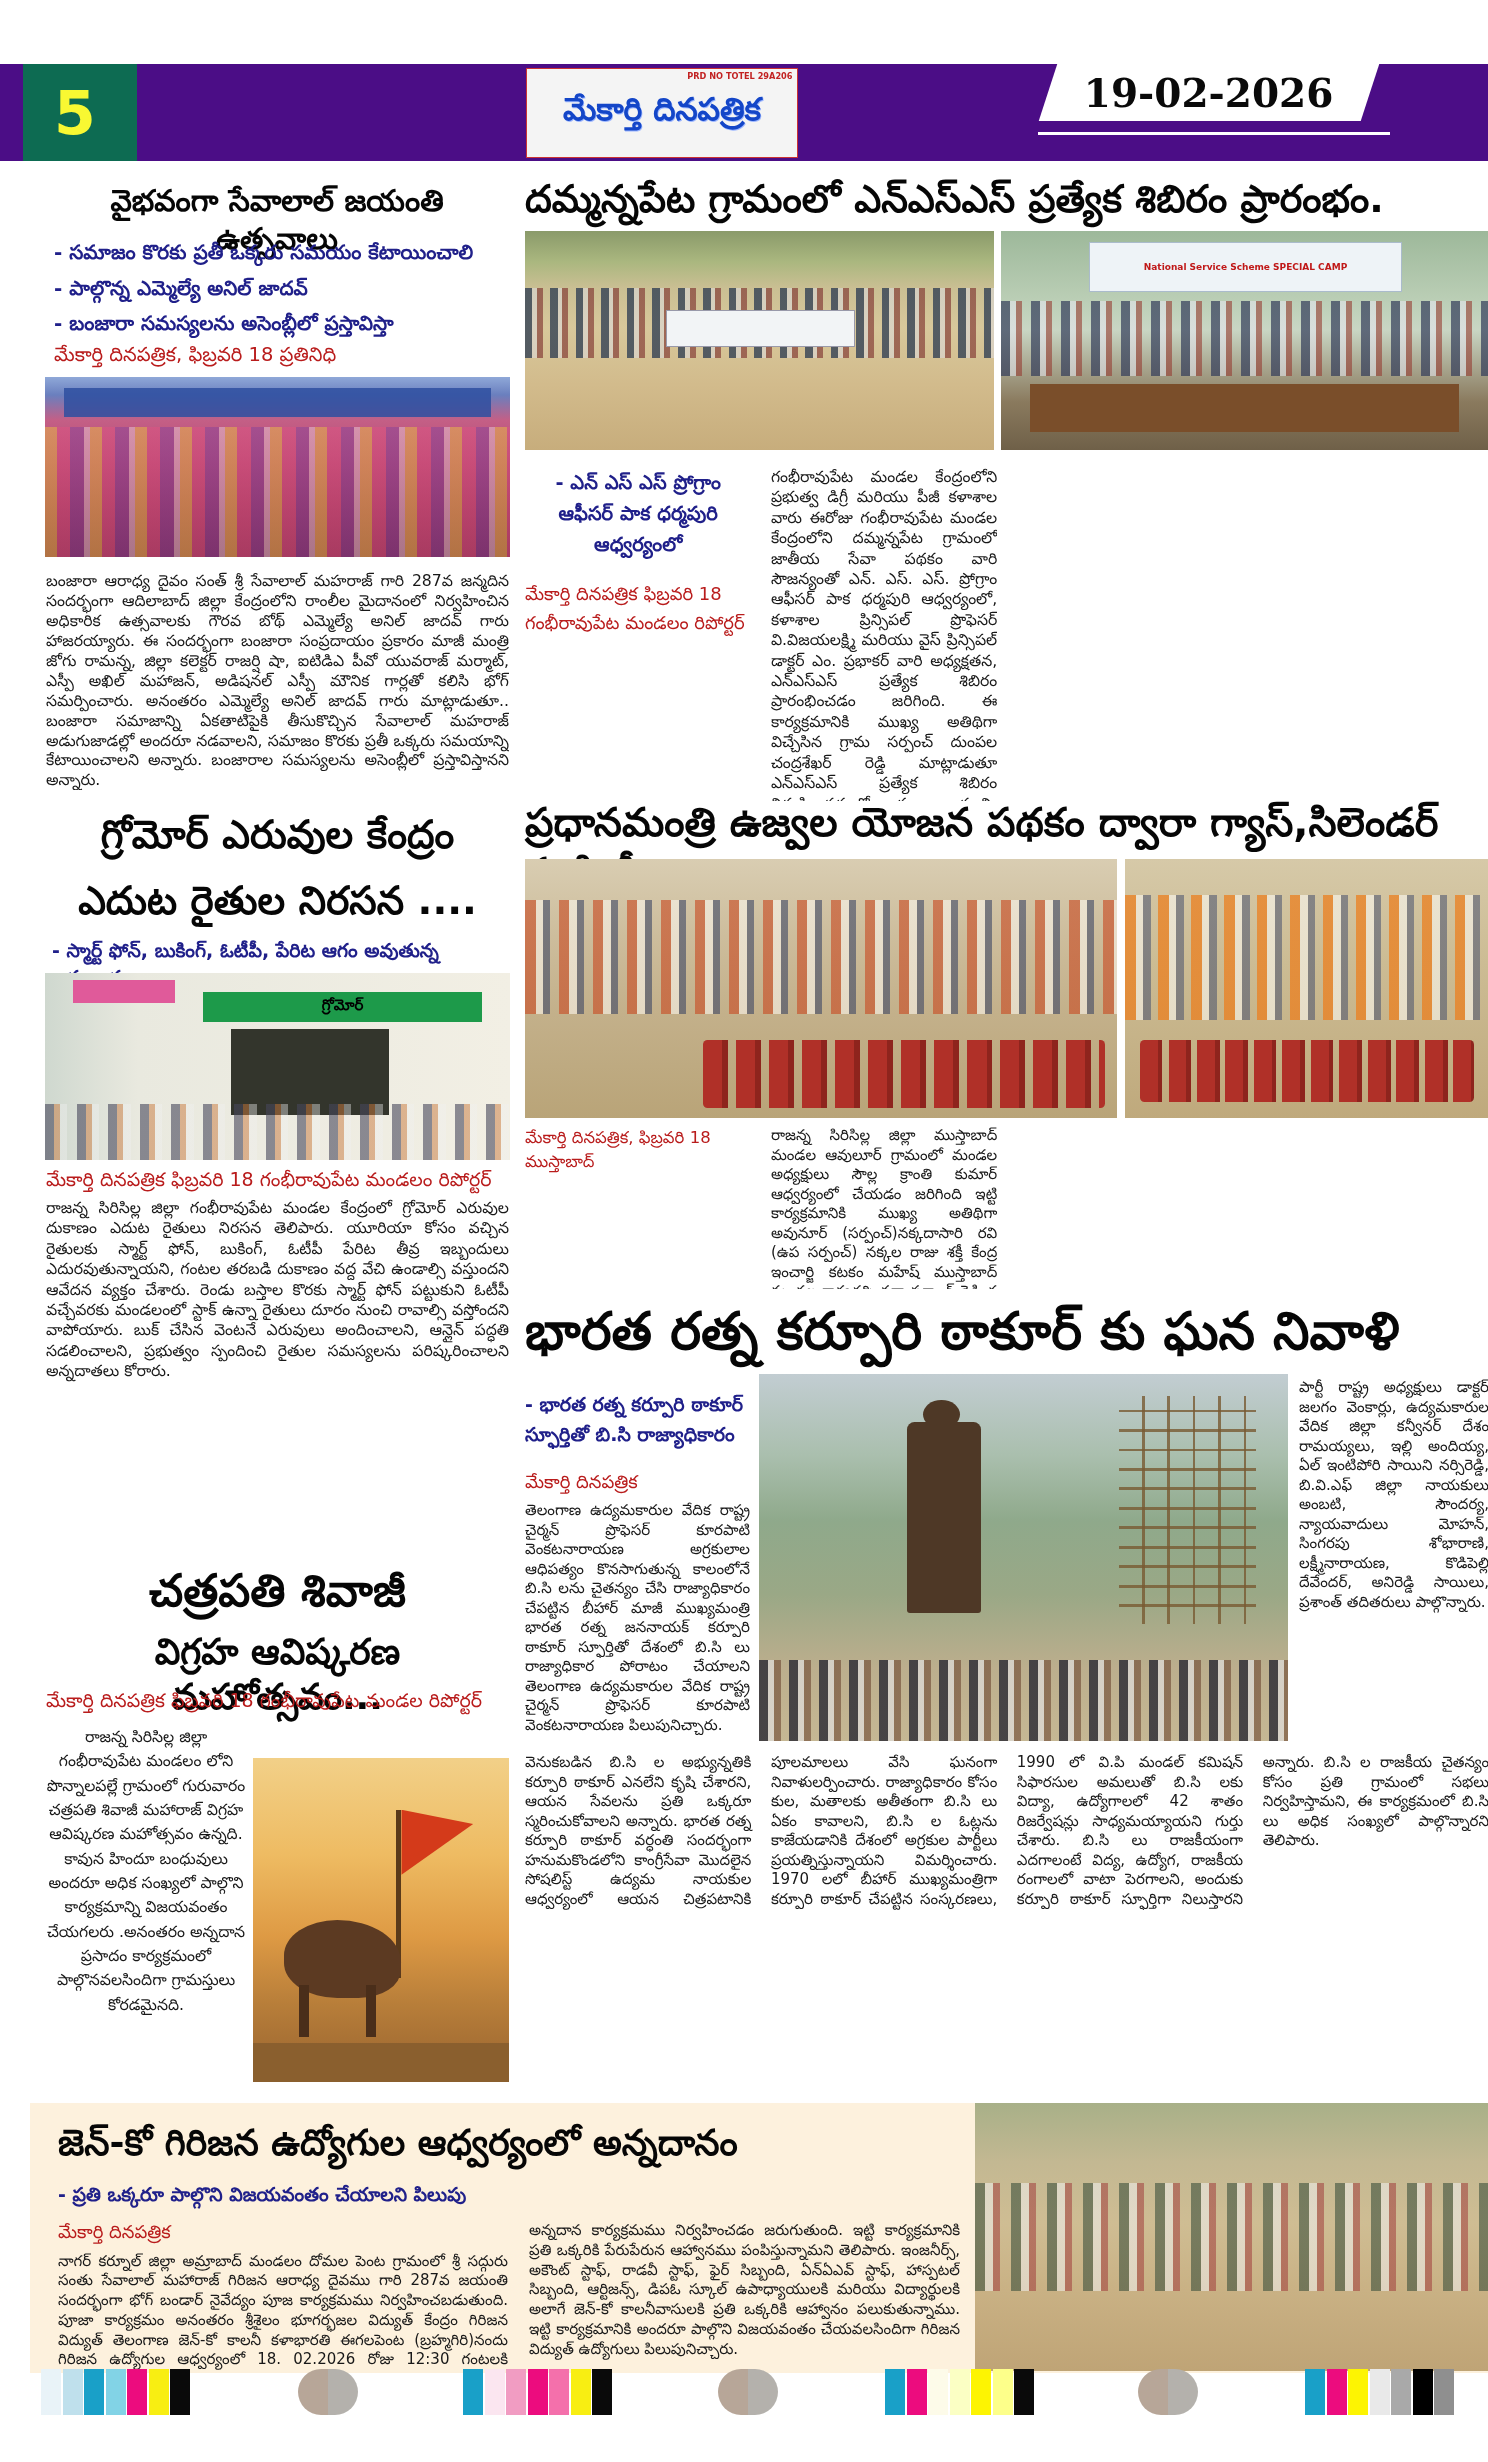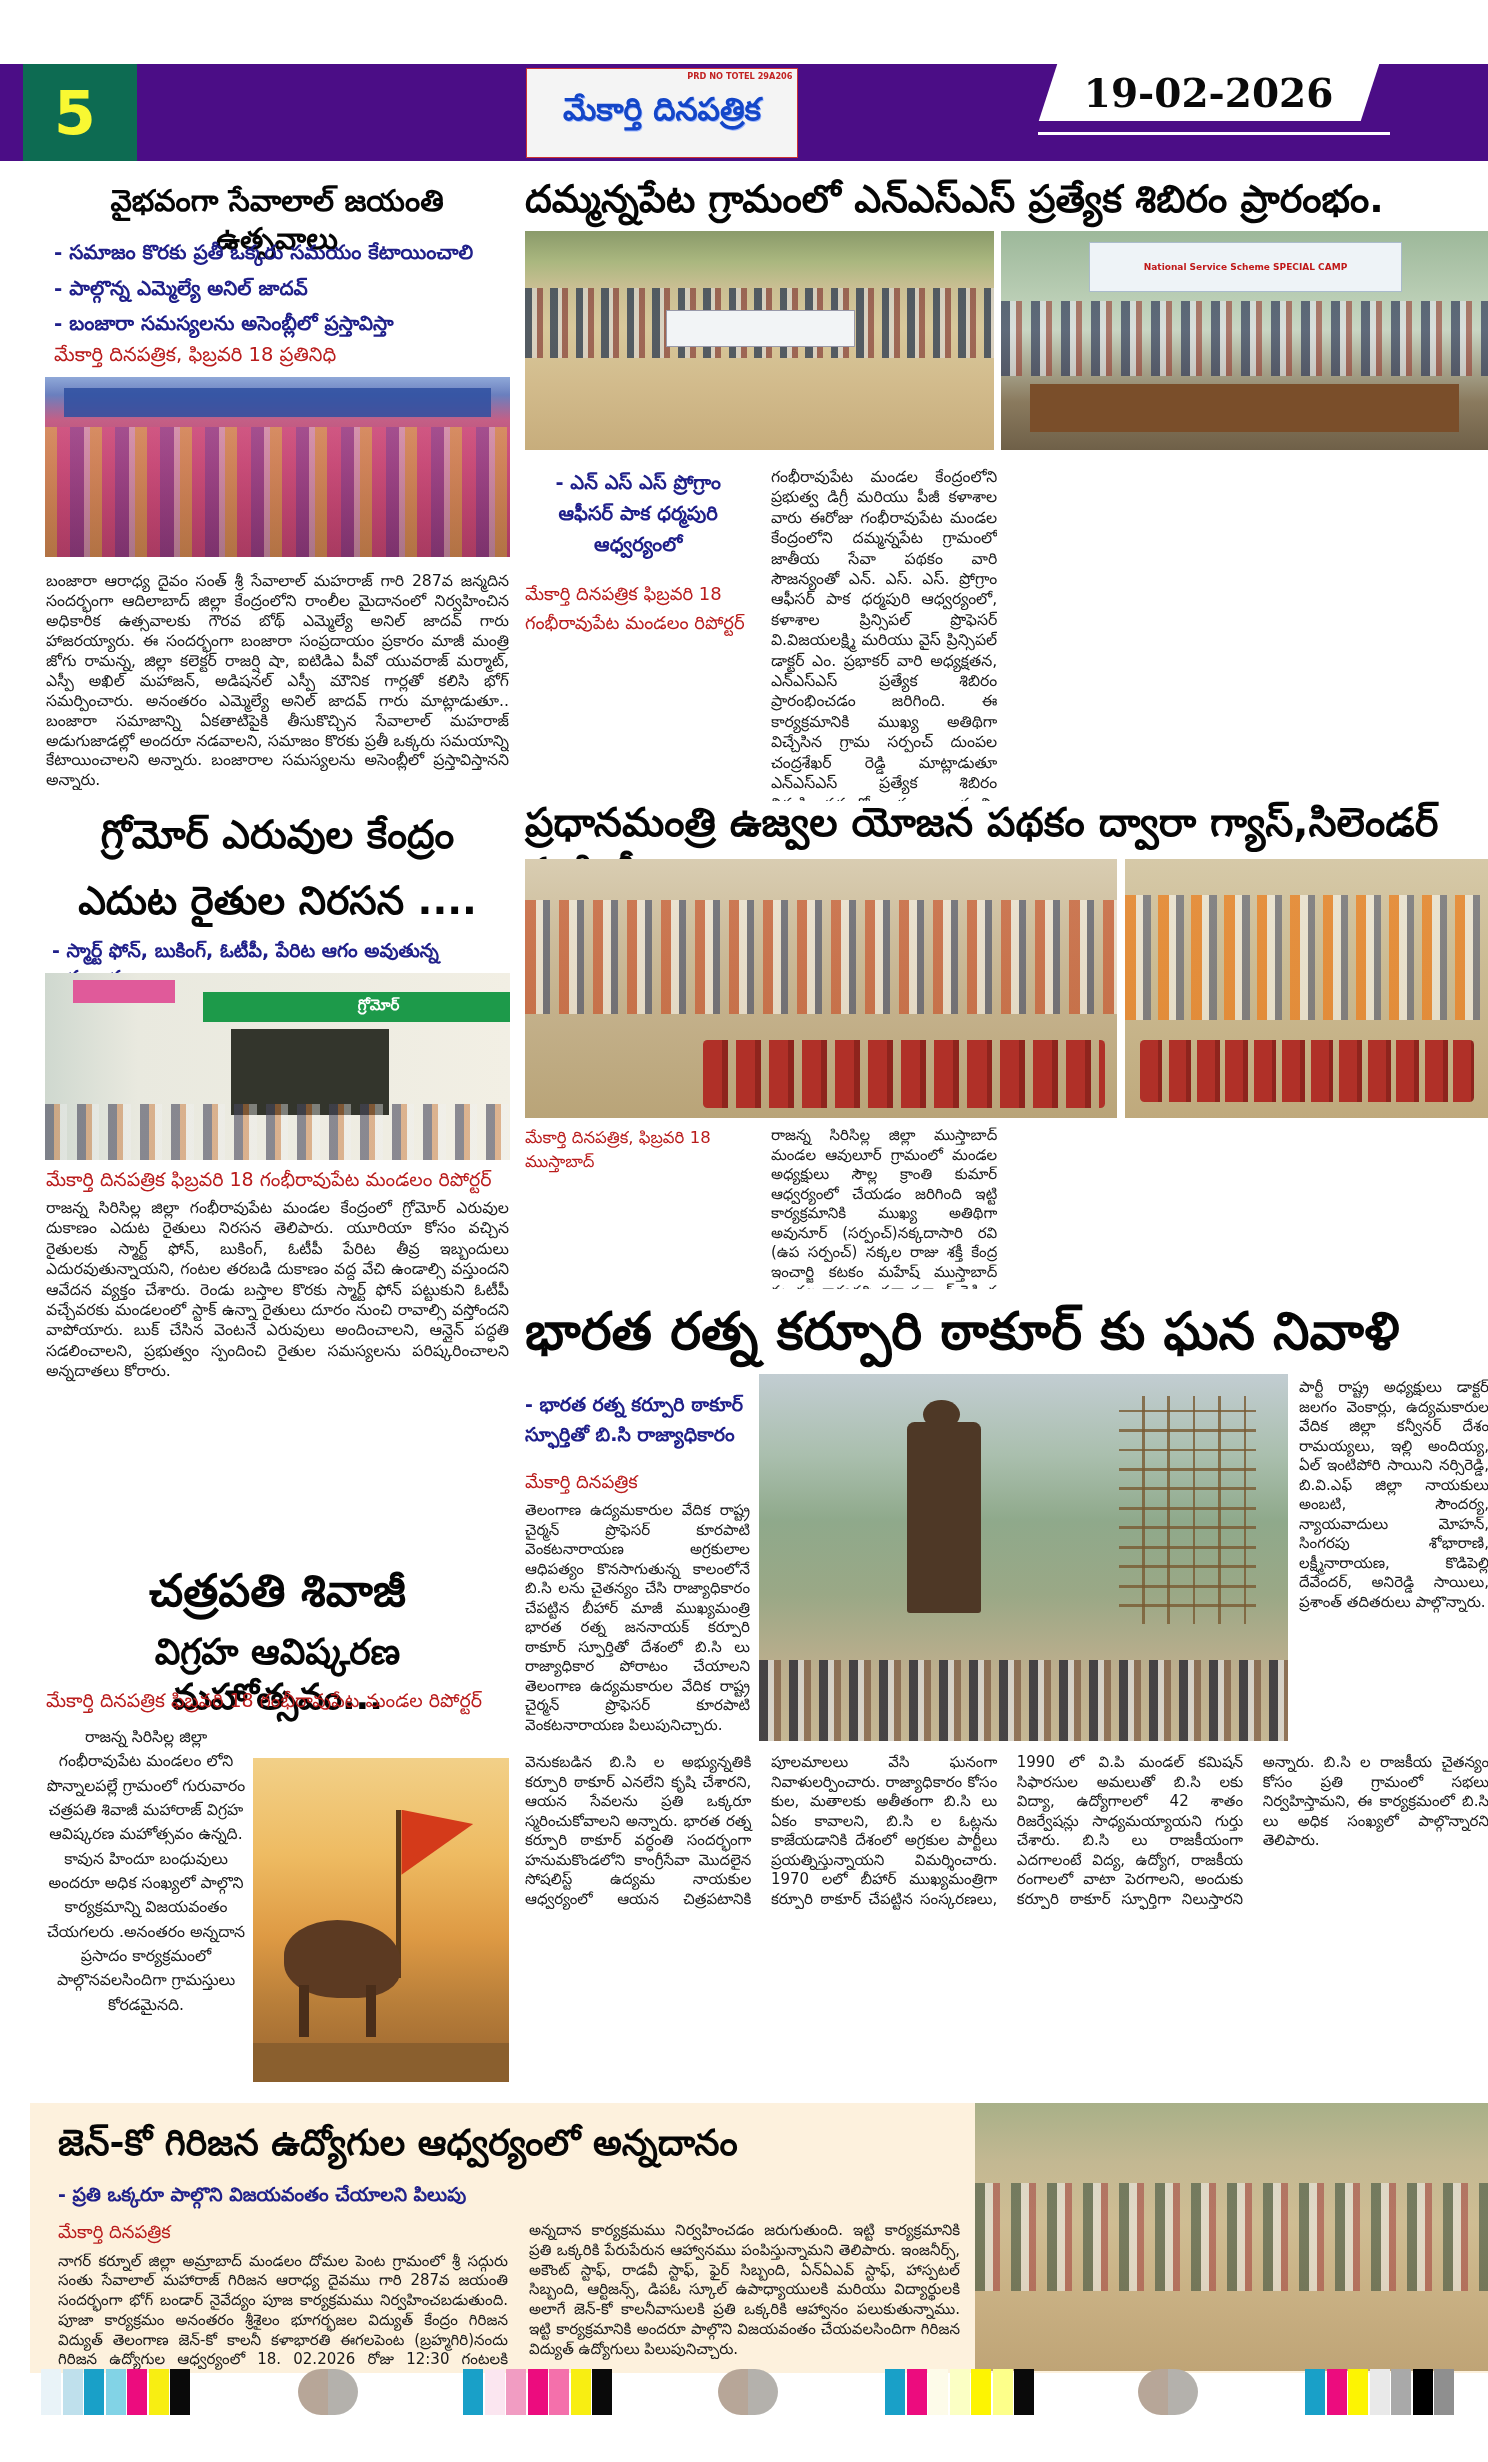--- a/index.html
+++ b/index.html
@@ -88,21 +88,21 @@
     <div class="bodytext" style="font-size:15.7px;line-height:1.3;">గంభీరావుపేట మండల కేంద్రంలోని ప్రభుత్వ డిగ్రీ మరియు పీజీ కళాశాల వారు ఈరోజు గంభీరావుపేట మండల కేంద్రంలోని దమ్మన్నపేట గ్రామంలో జాతీయ సేవా పథకం వారి సౌజన్యంతో ఎన్. ఎస్. ఎస్. ప్రోగ్రాం ఆఫీసర్ పాక ధర్మపురి ఆధ్వర్యంలో, కళాశాల ప్రిన్సిపల్ ప్రొఫెసర్ వి.విజయలక్ష్మి మరియు వైస్ ప్రిన్సిపల్ డాక్టర్ ఎం. ప్రభాకర్ వారి అధ్యక్షతన, ఎన్ఎస్ఎస్ ప్రత్యేక శిబిరం ప్రారంభించడం జరిగింది. ఈ కార్యక్రమానికి ముఖ్య అతిథిగా విచ్చేసిన గ్రామ సర్పంచ్ దుంపల చంద్రశేఖర్ రెడ్డి మాట్లాడుతూ ఎన్ఎస్ఎస్ ప్రత్యేక శిబిరం నిర్వహించడంలో మా గ్రామాన్ని ఎంచుకున్నందుకు ధన్యవాదాలు తెలిపి, శిబిరానికి ఎటువంటి ఇబ్బందులు లేకుండా సౌకర్యాలు కల్పిస్తామని అన్నారు. ఈ శిబిరాన్ని ఉద్దేశించి మాట్లాడుతూ, ఈ ప్రత్యేక శిబిరంలో ప్రతి ఎన్ఎస్ఎస్ వాలంటీర్ సామాజిక సేవలో మమేకమై, సేవా దృక్పథంతో ప్రజలకు సేవ చేయాలని, మానవసేవయే మాధవసేవ అని గుర్తించి ప్రతి ఒక్కరు క్రమశిక్షణతో ఈ శిబిరాన్ని విజయవంతం చేయాలని కోరారు. ఎన్ఎస్ఎస్ పీవో పాక ధర్మపురి మాట్లాడుతూ దమ్మన్నపేట గ్రామం లో ఎన్ఎస్ఎస్ ప్రత్యేకశిబిరం ఏర్పాటు కు సహకరించినందుకు సంతోషం వ్యక్తం చేస్తు ఈ శిబిరాన్ని విజయవంతం చేయుటలో ప్రతి ఎన్ఎస్ఎస్ వాలంటీర్ కృషి చేయాలన్నారు. ప్రారంభ కార్యక్రమానంతరం ప్లాస్టిక్ నిర్మూలన పై ర్యాలీ తీశారు. ఎన్ ఎస్ ఎస్ ప్రత్యేక శిబిర ప్రారంభ సందర్భంగా ఉపసర్పంచ్ అమిద్ ఫాషా, గ్రామ కార్యదర్శి చంద్రశేఖర్, వార్డ్ మెంబర్లు, కళాశాల ఐక్య సి కోఆర్డినేటర్ డాక్టర్ వై. ఆంజనేయులు, టాస్క్ కోఆర్డినేటర్ జే.శ్రావణ్ కుమార్, స్కాలర్షిప్ కోఆర్డినేటర్ ఎన్. ఆదివిష్ణు, డాక్టర్ కె.వి.భిక్షమయ్య, మనోహర్, శ్రీనివాస్, జగన్నాథం, మహేష్, దీపికా, భార్గవి, రమ్య, రవీందర్ తదితర అధ్యాపక అధ్యాపకేతర బృందం, ఎన్ఎస్ఎస్ వాలంటీర్లు పాల్గొని కార్యక్రమాన్ని విజయవంతం చేశారు.</div>
   </div>
 
   <div class="abs headline center" style="left:45px;top:811px;width:465px;font-size:39px;">గ్రోమోర్ ఎరువుల కేంద్రం</div>
   <div class="abs headline center" style="left:45px;top:877px;width:465px;font-size:39px;">ఎదుట రైతుల నిరసన ....</div>
   <div class="abs bullets" style="left:52px;top:939px;width:457px;font-size:19px;">- స్మార్ట్ ఫోన్, బుకింగ్, ఓటీపీ, పేరిట ఆగం అవుతున్న అన్నదాతలు...</div>
   <div class="photo" style="left:45px;top:973px;width:465px;height:187px;
        background:linear-gradient(90deg,#cfd8cf 0%,#e9e9df 20%,#f2efe4 100%);">
     <div style="top:4%;left:6%;width:22%;height:12%;background:#e05a9a;"></div>
     <div style="top:10%;left:34%;width:60%;height:16%;background:#1d9a4a;display:flex;align-items:center;
-         justify-content:center;color:#ffffff;font-weight:700;font-size:15px;padding-left:36px;">గ్రోమోర్</div>
+         justify-content:center;color:#000000;font-weight:700;font-size:15px;">గ్రోమోర్</div>
     <div style="top:30%;left:40%;width:34%;height:46%;background:#33352c;"></div>
     <div style="bottom:0;left:0;right:0;height:30%;
          background:repeating-linear-gradient(90deg,rgba(70,70,90,.6) 0 9px,rgba(200,120,60,.5) 9px 15px,rgba(240,240,240,.4) 15px 22.5px,rgba(0,0,0,0) 22.5px 31.5px);"></div>
   </div>
   <div class="abs byline" style="left:46px;top:1168px;font-size:19px;">మేకార్తి దినపత్రిక ఫిబ్రవరి 18 గంభీరావుపేట మండలం రిపోర్టర్</div>
   <div class="abs bodytext" style="left:46px;top:1198px;width:463px;height:345px;font-size:15.7px;line-height:1.3;">రాజన్న సిరిసిల్ల జిల్లా గంభీరావుపేట మండల కేంద్రంలో గ్రోమోర్ ఎరువుల దుకాణం ఎదుట రైతులు నిరసన తెలిపారు. యూరియా కోసం వచ్చిన రైతులకు స్మార్ట్ ఫోన్, బుకింగ్, ఓటీపీ పేరిట తీవ్ర ఇబ్బందులు ఎదురవుతున్నాయని, గంటల తరబడి దుకాణం వద్ద వేచి ఉండాల్సి వస్తుందని ఆవేదన వ్యక్తం చేశారు. రెండు బస్తాల కొరకు స్మార్ట్ ఫోన్ పట్టుకుని ఓటీపీ వచ్చేవరకు మండలంలో స్టాక్ ఉన్నా రైతులు దూరం నుంచి రావాల్సి వస్తోందని వాపోయారు. బుక్ చేసిన వెంటనే ఎరువులు అందించాలని, ఆన్లైన్ పద్ధతి సడలించాలని, ప్రభుత్వం స్పందించి రైతుల సమస్యలను పరిష్కరించాలని అన్నదాతలు కోరారు.</div>
 
   <div class="abs headline" style="left:525px;top:797px;width:964px;font-size:40px;">ప్రధానమంత్రి ఉజ్వల యోజన పథకం ద్వారా గ్యాస్,సిలెండర్ పంపిణీ</div>
   <div class="photo" style="left:525px;top:859px;width:592px;height:259px;
        background:linear-gradient(180deg,#d9cdb2 0%,#cdbd9c 30%,#c3b08a 60%,#b9a478 100%);">

